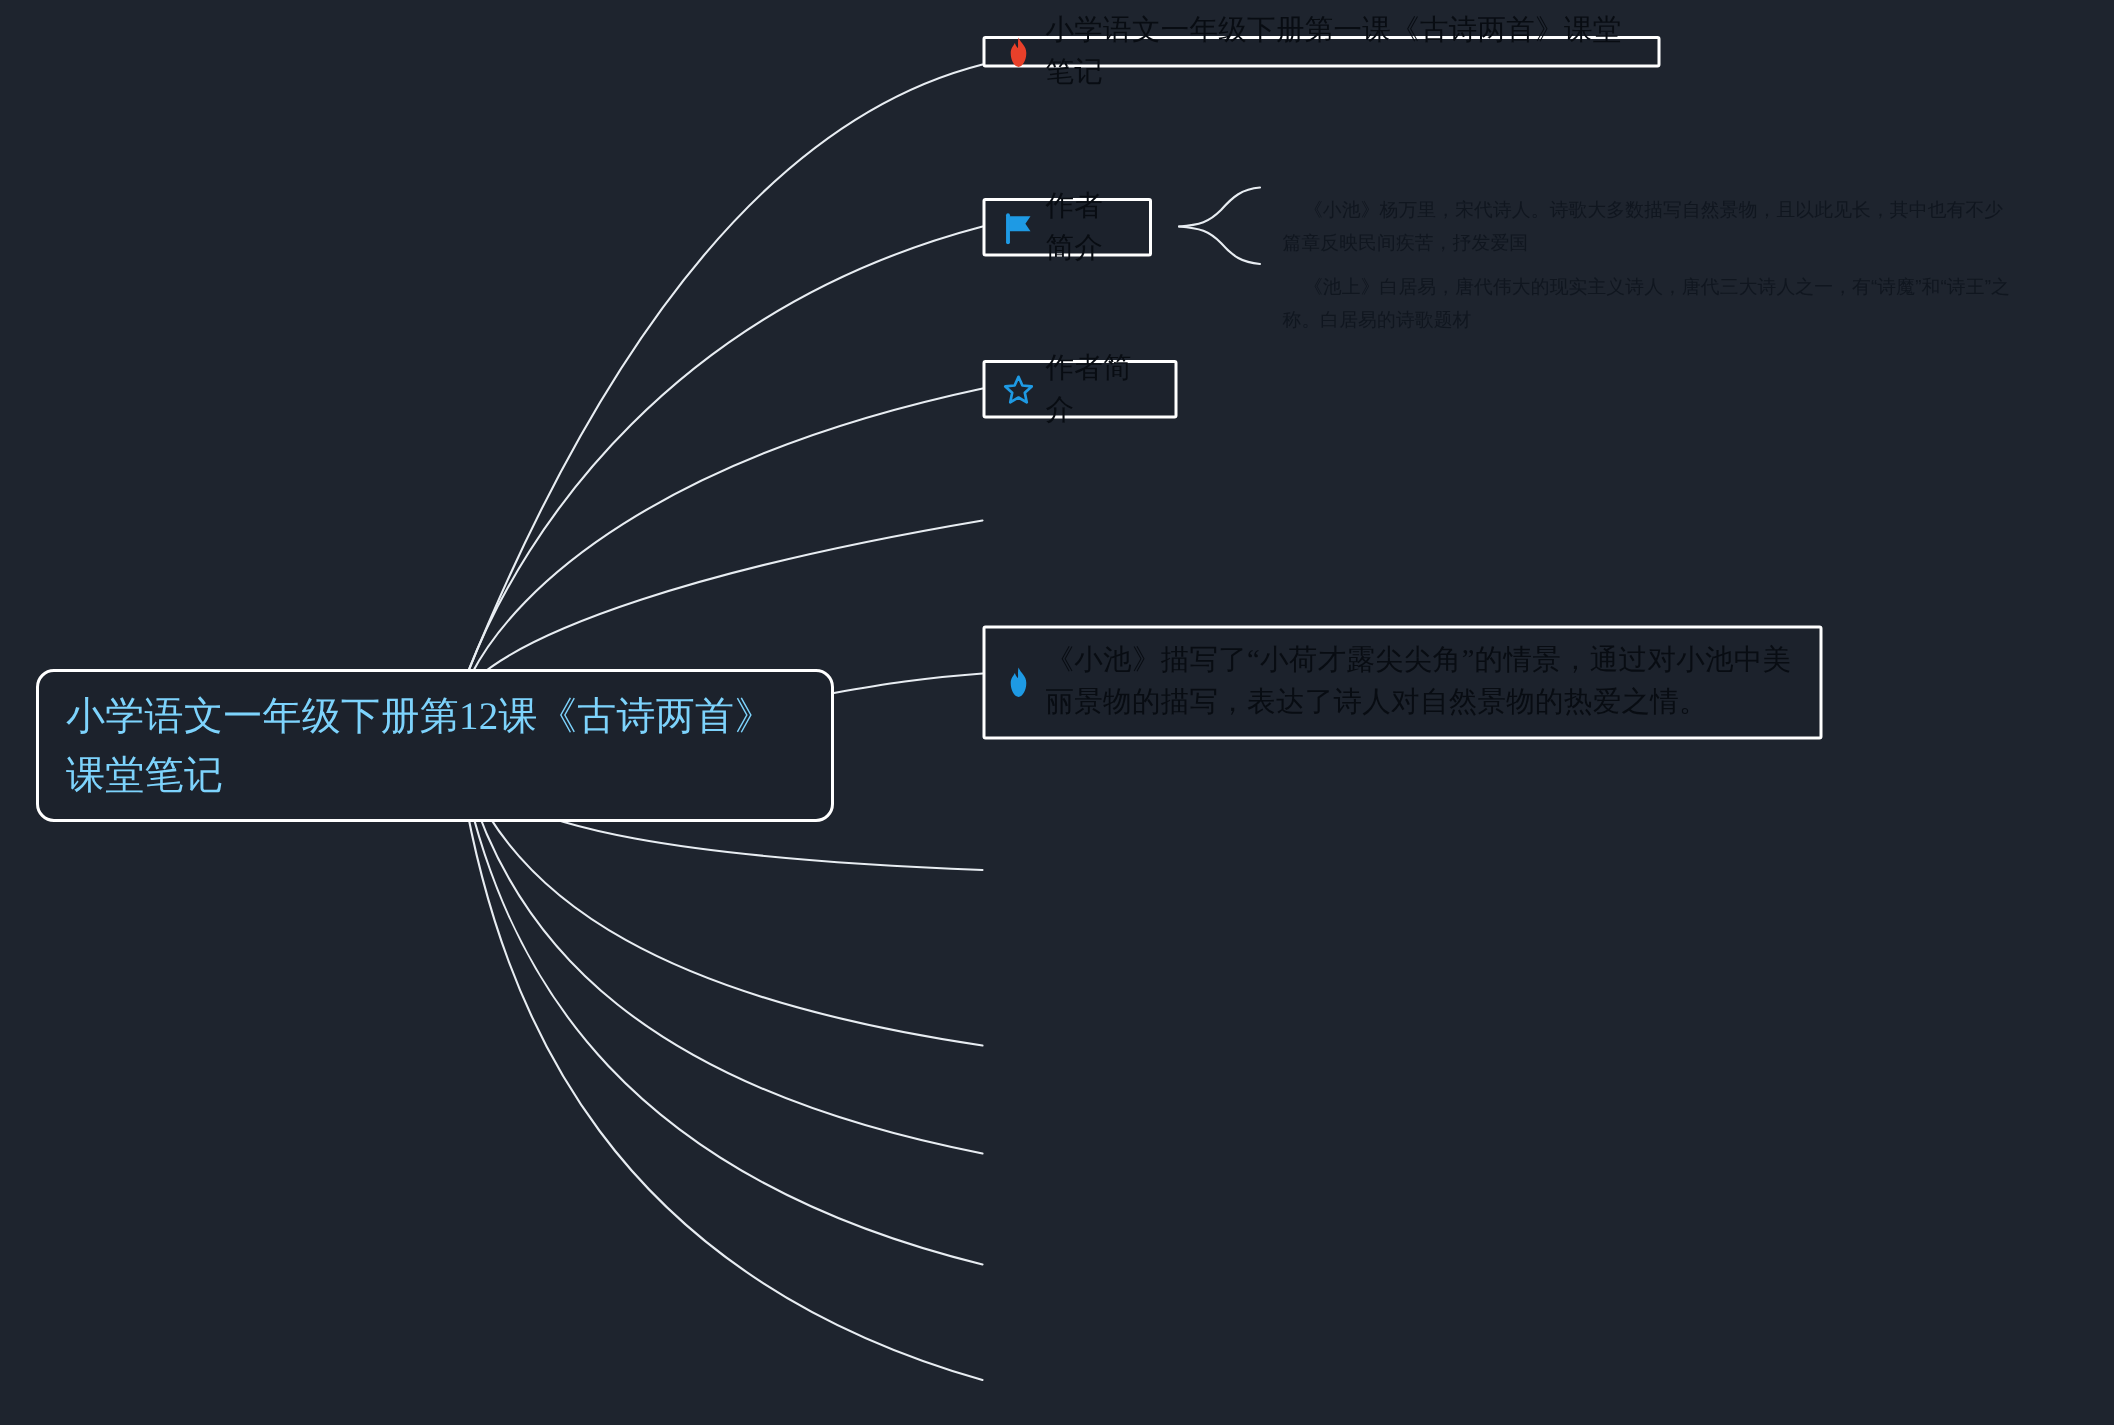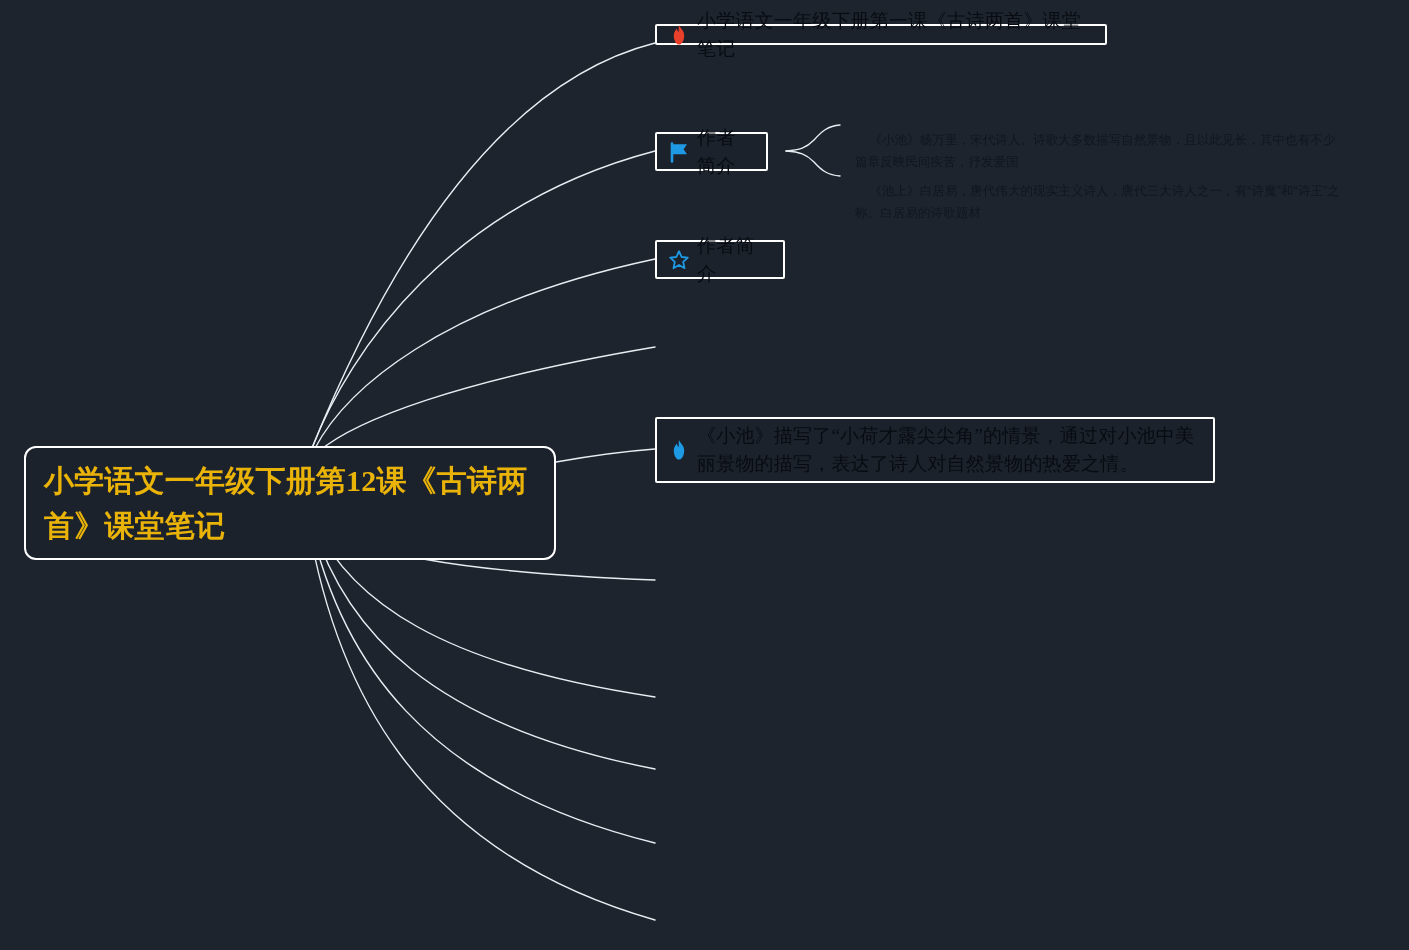--- a/index.html
+++ b/index.html
@@ -60,24 +60,24 @@
   .node-text {
     font-size: 19px;
     line-height: 1.45;
     color: #080c12;
     font-family: "Liberation Serif", "DejaVu Serif", serif;
     font-weight: 400;
     letter-spacing: 0.2px;
     white-space: pre-wrap;
   }
   .root .node-text {
-    font-size: 30px;
+    font-size: 26px;
     line-height: 1.5;
-    font-weight: 700;
-    color: #eab308;
+    font-weight: 400;
+    color: #7dd3fc;
   }
   .branch .node-text.small { font-size: 19px; }
 
   .leaf-text {
     position: absolute;
     font-size: 12.5px;
     line-height: 1.75;
     color: #10161f;
     font-family: "Liberation Sans", "DejaVu Sans", sans-serif;
     letter-spacing: 0.1px;
@@ -150,21 +150,21 @@
   <div class="node branch" style="left:655px; top:240px; width:130px; height:39px;">
     <span class="node-icon">
       <svg width="22" height="22" viewBox="0 0 22 22" aria-hidden="true">
         <path d="M11 2.2 L13.6 8 L19.8 8.6 L15.2 12.9 L16.5 19.2 L11 16 L5.5 19.2 L6.8 12.9 L2.2 8.6 L8.4 8 Z" fill="none" stroke="#1e9ae4" stroke-width="1.8" stroke-linejoin="round"></path>
       </svg>
     </span>
     <span class="node-text small">作者简介</span>
   </div>
 
 
-  <div class="node branch" style="left:655px; top:417px; width:560px; height:66px;">
+  <div class="node branch" style="left:655px; top:417px; width:560px; height:76px;">
     <span class="node-icon">
       <svg width="20" height="22" viewBox="0 0 20 22" aria-hidden="true">
         <path d="M10 1 C11.6 5 15.2 6.4 15.2 11.4 C15.2 16.2 12.8 20.6 10 20.6 C7.2 20.6 4.8 16.2 4.8 11.4 C4.8 8 6.6 6.6 7.6 4.6 C8.2 6.6 9 7.4 9.6 8.2 C9.9 6 9.4 3.6 10 1 Z" fill="#1e9ae4"></path>
       </svg>
     </span>
     <span class="node-text small" style="max-width:508px;">《小池》描写了“小荷才露尖尖角”的情景，通过对小池中美丽景物的描写，表达了诗人对自然景物的热爱之情。</span>
   </div>
 
 </div>
 

